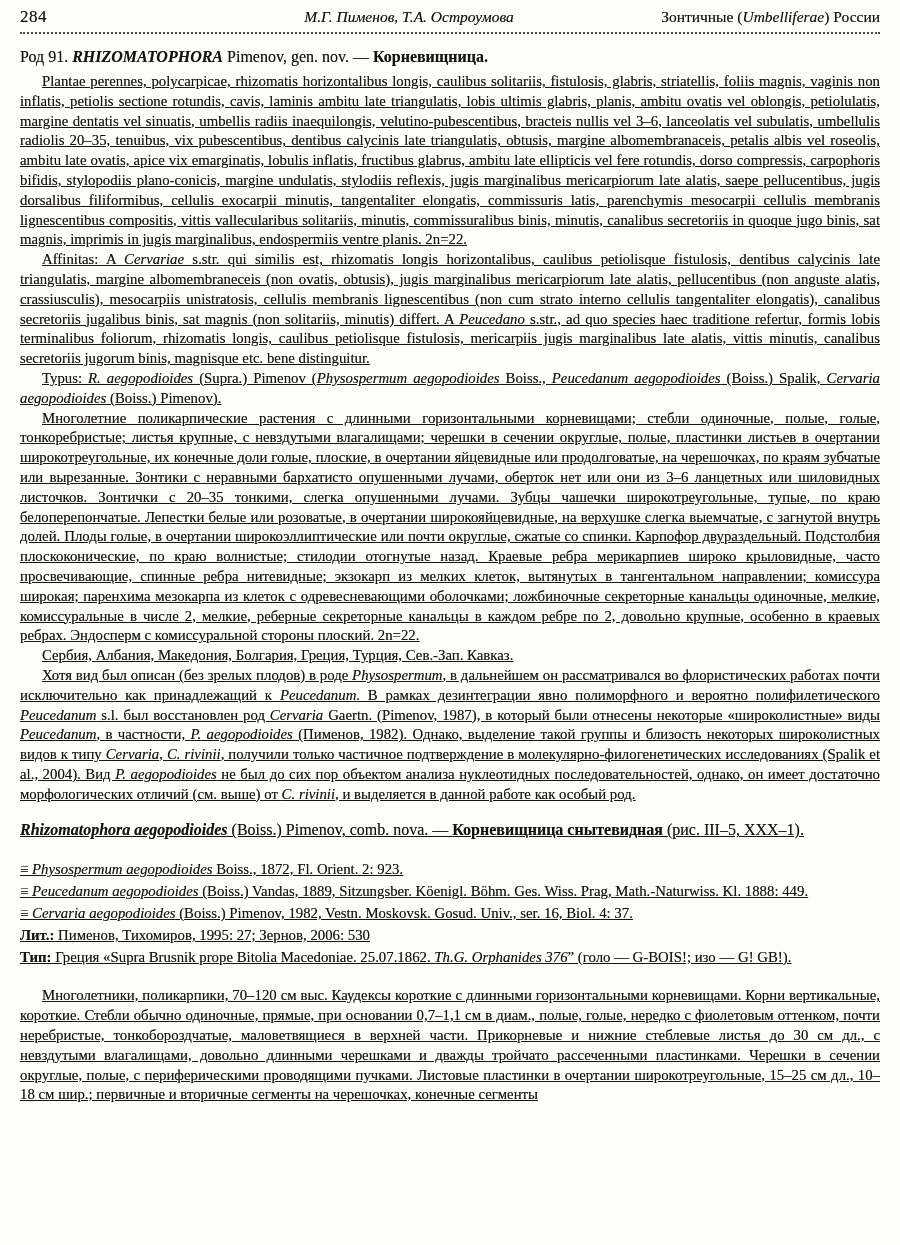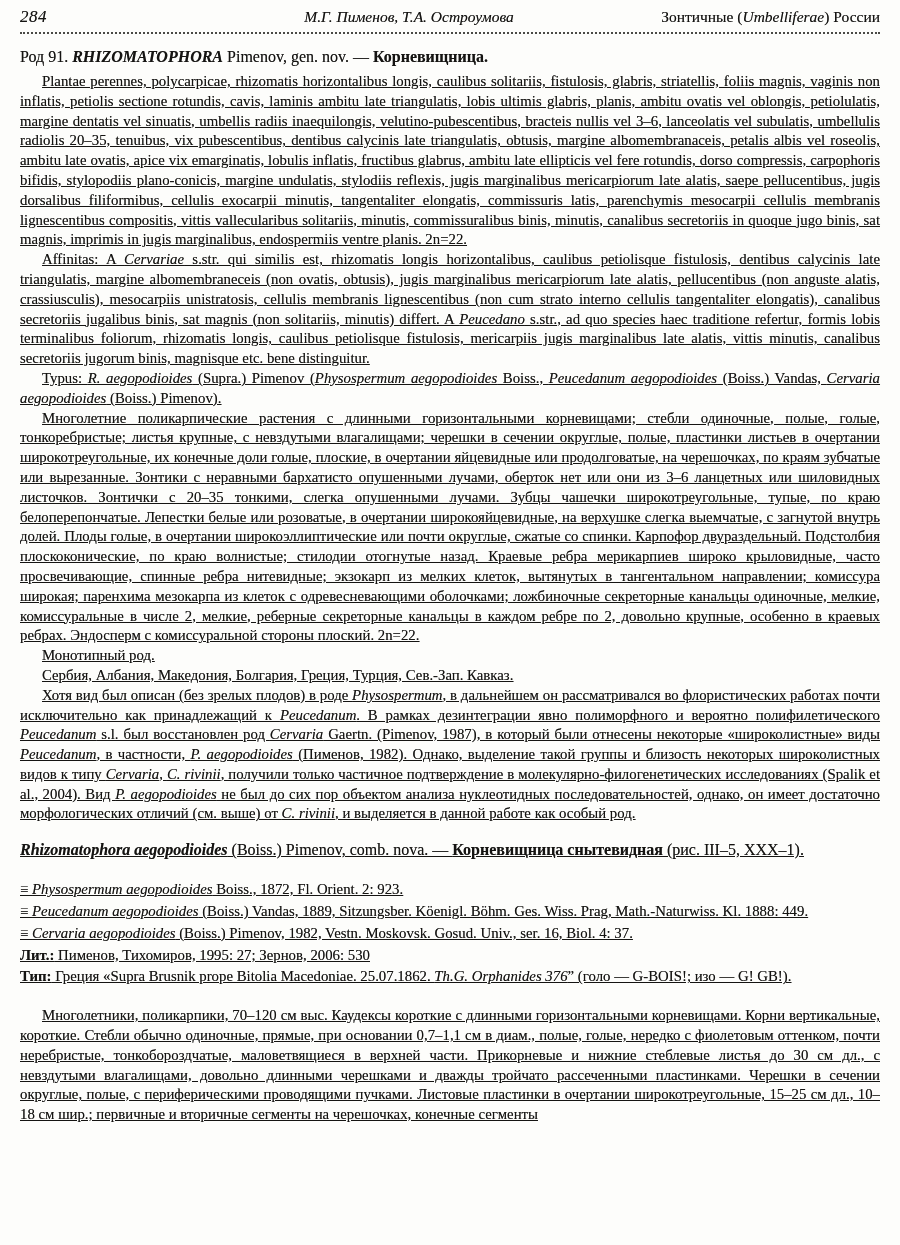--- a/index.html
+++ b/index.html
@@ -20,21 +20,21 @@
     overflow: hidden;
   }
   
   .header {
     display: flex;
     align-items: baseline;
     font-size: 15.5px;
     line-height: 20px;
     white-space: nowrap;
   }
-  .pagenum { flex: 0 0 auto; font-size: 17px; letter-spacing: 0.5px; font-style: italic; }
+  .pagenum { flex: 0 0 auto; font-size: 17px; letter-spacing: 0.5px; }
   .authors { flex: 1 1 auto; text-align: center; font-style: italic; padding-left: 110px; }
   .runtitle { flex: 0 0 auto; text-align: right; }
   .rule {
     margin-top: 5px;
     height: 0;
     border-top: 2px dotted #4a4a46;
   }
   
   .heading {
     margin: 12px 0 0 0;
@@ -75,25 +75,24 @@
   </div>
 
   <div class="rule"></div>
 
   <p class="heading genus"><span>Род 91. </span><span class="s-bi">RHIZOMATOPHORA</span><span> Pimenov, gen. nov. — </span><span class="s-b">Корневищница.</span></p>
 
   <p class="body ind first-body">Plantae perennes, polycarpicae, rhizomatis horizontalibus longis, caulibus solitariis, fistulosis, glabris, striatellis, foliis magnis, vaginis non inflatis, petiolis sectione rotundis, cavis, laminis ambitu late triangulatis, lobis ultimis glabris, planis, ambitu ovatis vel oblongis, petiolulatis, margine dentatis vel sinuatis, umbellis radiis inaequilongis, velutino-pubescentibus, bracteis nullis vel 3–6, lanceolatis vel subulatis, umbellulis radiolis 20–35, tenuibus, vix pubescentibus, dentibus calycinis late triangulatis, obtusis, margine albomembranaceis, petalis albis vel roseolis, ambitu late ovatis, apice vix emarginatis, lobulis inflatis, fructibus glabrus, ambitu late ellipticis vel fere rotundis, dorso compressis, carpophoris bifidis, stylopodiis plano-conicis, margine undulatis, stylodiis reflexis, jugis marginalibus mericarpiorum late alatis, saepe pellucentibus, jugis dorsalibus filiformibus, cellulis exocarpii minutis, tangentaliter elongatis, commissuris latis, parenchymis mesocarpii cellulis membranis lignescentibus compositis, vittis vallecularibus solitariis, minutis, commissuralibus binis, minutis, canalibus secretoriis in quoque jugo binis, sat magnis, imprimis in jugis marginalibus, endospermiis ventre planis. 2n=22.</p>
 
   <p class="body ind"><span>Affinitas: A </span><span class="s-i">Cervariae</span><span> s.str. qui similis est, rhizomatis longis horizontalibus, caulibus petiolisque fistulosis, dentibus calycinis late triangulatis, margine albomembraneceis (non ovatis, obtusis), jugis marginalibus mericarpiorum late alatis, pellucentibus (non anguste alatis, crassiusculis), mesocarpiis unistratosis, cellulis membranis lignescentibus (non cum strato interno cellulis tangentaliter elongatis), canalibus secretoriis jugalibus binis, sat magnis (non solitariis, minutis) differt. A </span><span class="s-i">Peucedano</span><span> s.str., ad quo species haec traditione refertur, formis lobis terminalibus foliorum, rhizomatis longis, caulibus petiolisque fistulosis, mericarpiis jugis marginalibus late alatis, vittis minutis, canalibus secretoriis jugorum binis, magnisque etc. bene distinguitur.</span></p>
 
-  <p class="body ind"><span>Typus: </span><span class="s-i">R. aegopodioides</span><span> (Supra.) Pimenov (</span><span class="s-i">Physospermum aegopodioides</span><span> Boiss., </span><span class="s-i">Peucedanum aegopodioides</span><span> (Boiss.) Vandas, </span><span class="s-i">Cervaria aegopodioides</span><span> (Boiss.) Pimenov).</span></p>
+  <p class="body ind"><span>Typus: </span><span class="s-i">R. aegopodioides</span><span> (Supra.) Pimenov (</span><span class="s-i">Physospermum aegopodioides</span><span> Boiss., </span><span class="s-i">Peucedanum aegopodioides</span><span> (Boiss.) Spalik, </span><span class="s-i">Cervaria aegopodioides</span><span> (Boiss.) Pimenov).</span></p>
 
   <p class="body ind">Многолетние поликарпические растения с длинными горизонтальными корневищами; стебли одиночные, полые, голые, тонкоребристые; листья крупные, с невздутыми влагалищами; черешки в сечении округлые, полые, пластинки листьев в очертании широкотреугольные, их конечные доли голые, плоские, в очертании яйцевидные или продолговатые, на черешочках, по краям зубчатые или вырезанные. Зонтики с неравными бархатисто опушенными лучами, оберток нет или они из 3–6 ланцетных или шиловидных листочков. Зонтички с 20–35 тонкими, слегка опушенными лучами. Зубцы чашечки широкотреугольные, тупые, по краю белоперепончатые. Лепестки белые или розоватые, в очертании широкояйцевидные, на верхушке слегка выемчатые, с загнутой внутрь долей. Плоды голые, в очертании широкоэллиптические или почти округлые, сжатые со спинки. Карпофор двураздельный. Подстолбия плоскоконические, по краю волнистые; стилодии отогнутые назад. Краевые ребра мерикарпиев широко крыловидные, часто просвечивающие, спинные ребра нитевидные; экзокарп из мелких клеток, вытянутых в тангентальном направлении; комиссура широкая; паренхима мезокарпа из клеток с одревесневающими оболочками; ложбиночные секреторные канальцы одиночные, мелкие, комиссуральные в числе 2, мелкие, реберные секреторные канальцы в каждом ребре по 2, довольно крупные, особенно в краевых ребрах. Эндосперм с комиссуральной стороны плоский. 2n=22.</p>
 
-  <p class="body ind">Монотипный род.</p>
 
   <p class="body ind">Сербия, Албания, Македония, Болгария, Греция, Турция, Сев.-Зап. Кавказ.</p>
 
   <p class="body ind"><span>Хотя вид был описан (без зрелых плодов) в роде </span><span class="s-i">Physospermum</span><span>, в дальнейшем он рассматривался во флористических работах почти исключительно как принадлежащий к </span><span class="s-i">Peucedanum</span><span>. В рамках дезинтеграции явно полиморфного и вероятно полифилетического </span><span class="s-i">Peucedanum</span><span> s.l. был восстановлен род </span><span class="s-i">Cervaria</span><span> Gaertn. (Pimenov, 1987), в который были отнесены некоторые «широколистные» виды </span><span class="s-i">Peucedanum</span><span>, в частности, </span><span class="s-i">P. aegopodioides</span><span> (Пименов, 1982). Однако, выделение такой группы и близость некоторых широколистных видов к типу </span><span class="s-i">Cervaria</span><span>, </span><span class="s-i">C. rivinii</span><span>, получили только частичное подтверждение в молекулярно-филогенетических исследованиях (Spalik et al., 2004). Вид </span><span class="s-i">P. aegopodioides</span><span> не был до сих пор объектом анализа нуклеотидных последовательностей, однако, он имеет достаточно морфологических отличий (см. выше) от </span><span class="s-i">C. rivinii</span><span>, и выделяется в данной работе как особый род.</span></p>
 
   <p class="heading species"><span class="s-bi">Rhizomatophora aegopodioides</span><span> (Boiss.) Pimenov, comb. nova. — </span><span class="s-b">Корневищница снытевидная</span><span> (рис. III–5, XXX–1).</span></p>
 
   <div class="synonymy">
     <p class="body syn"><span>≡ </span><span class="s-i">Physospermum aegopodioides</span><span> Boiss., 1872, Fl. Orient. 2: 923.</span></p>
     <p class="body syn"><span>≡ </span><span class="s-i">Peucedanum aegopodioides</span><span> (Boiss.) Vandas, 1889, Sitzungsber. Köenigl. Böhm. Ges. Wiss. Prag, Math.-Naturwiss. Kl. 1888: 449.</span></p>

